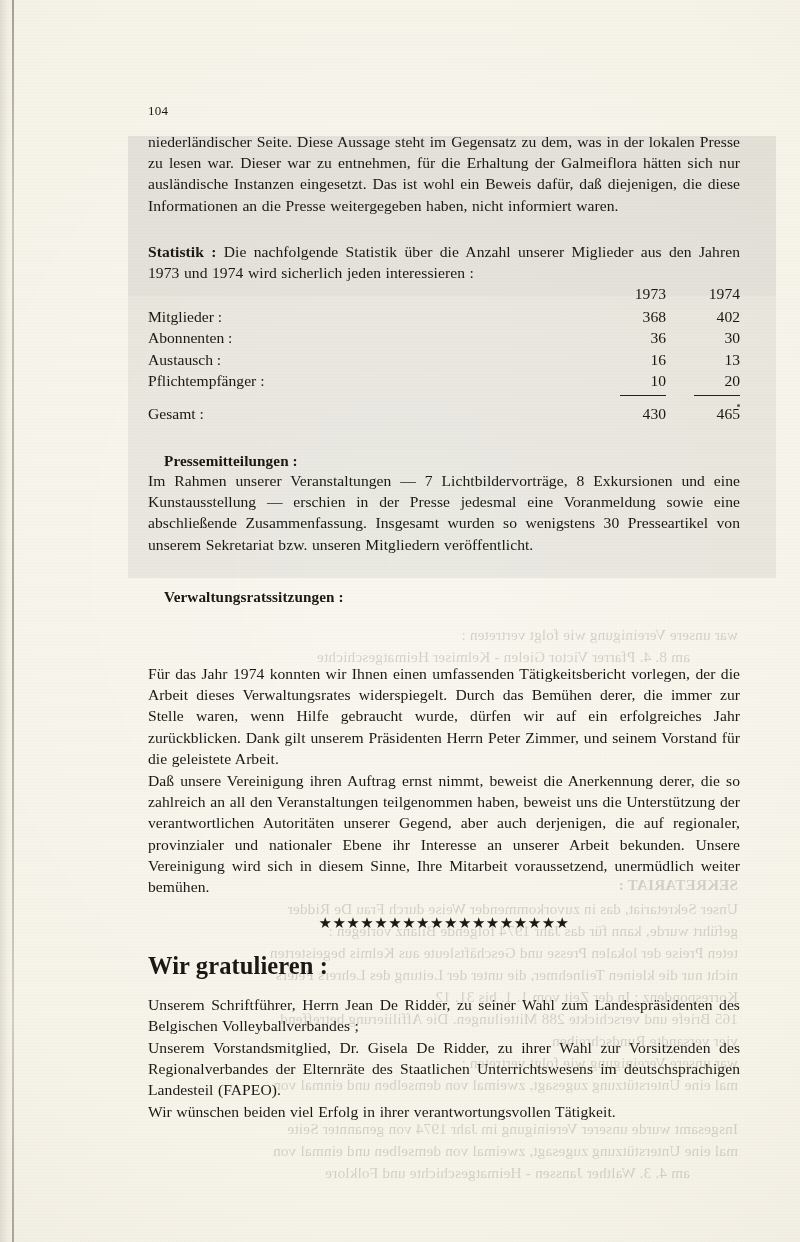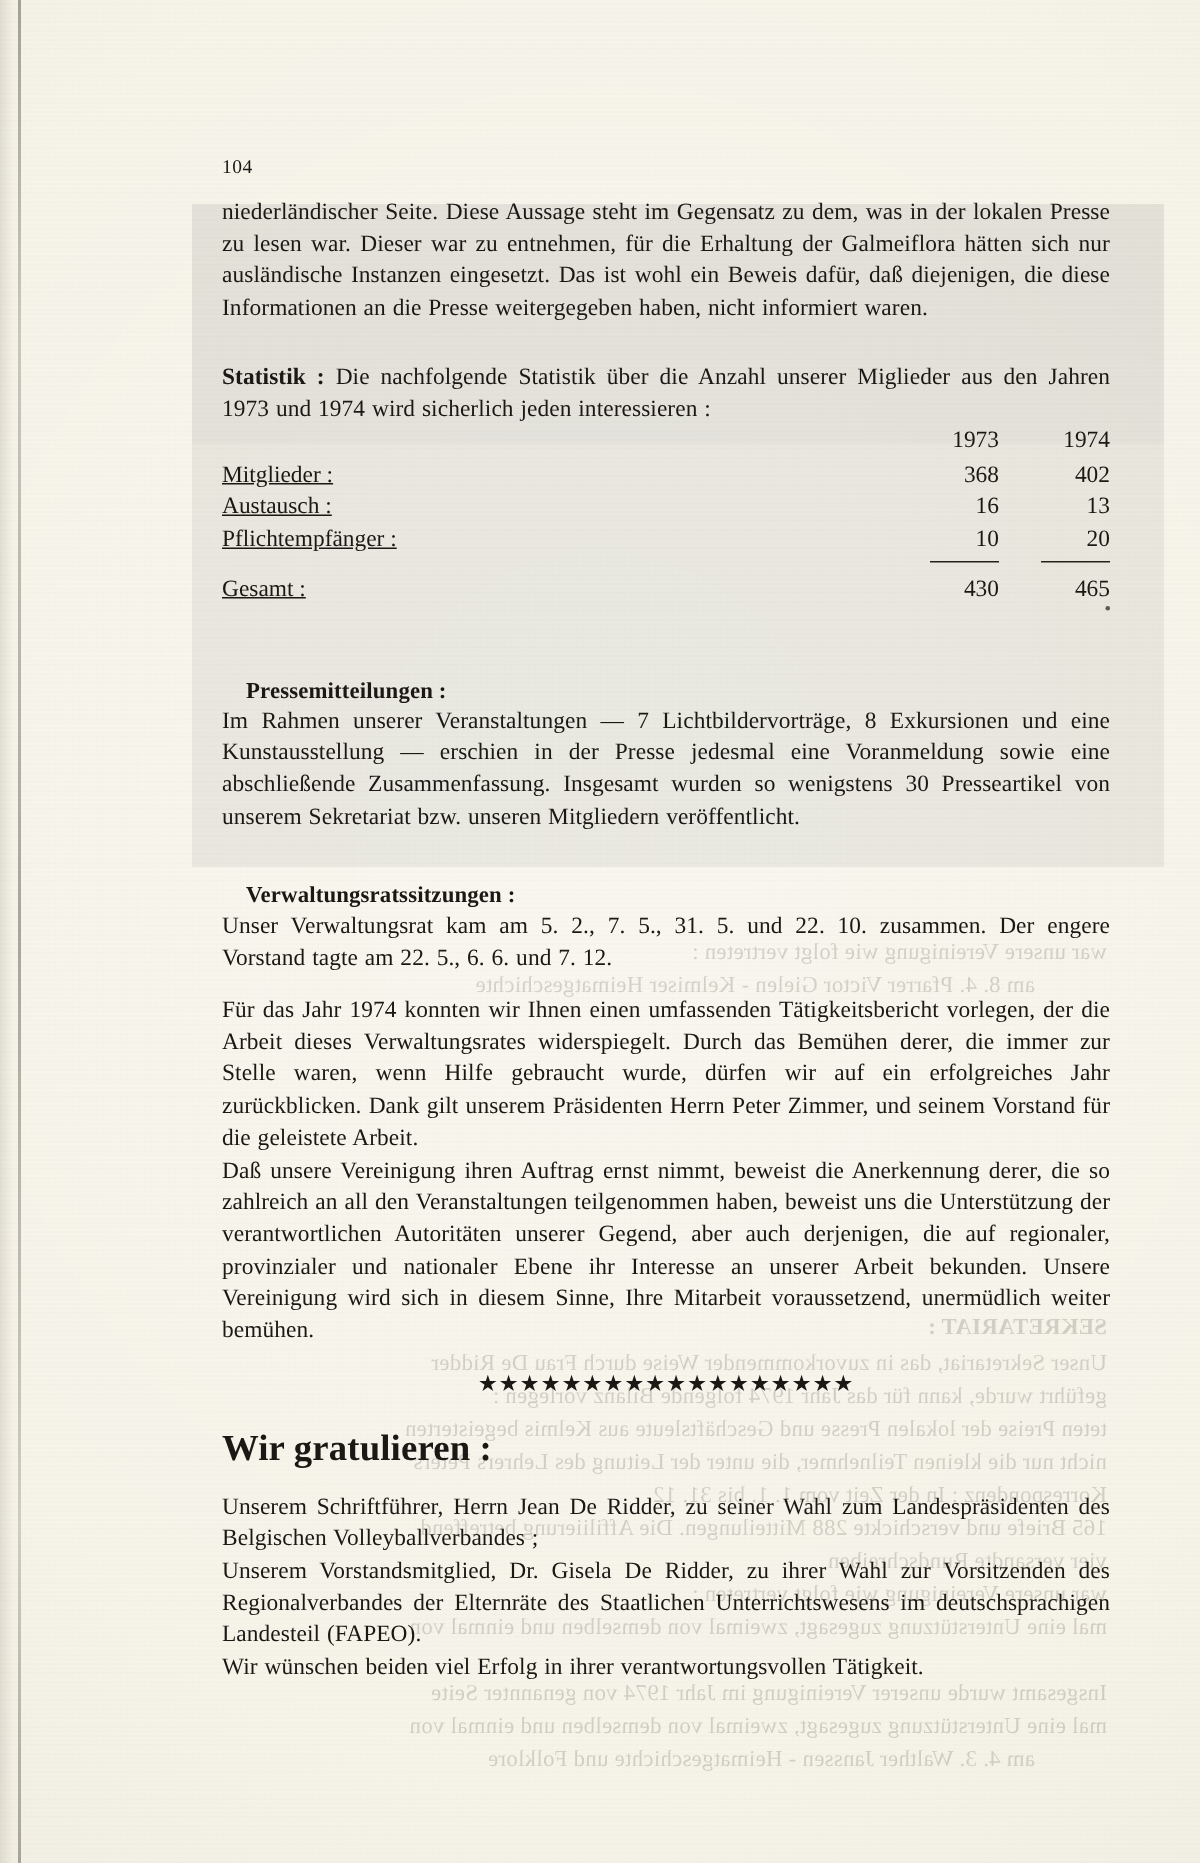--- a/index.html
+++ b/index.html
@@ -130,21 +130,21 @@
   }
 
   
   table.stats {
     border-collapse: collapse;
     width: 592px;
     font-size: 15.6px;
     line-height: 21.2px;
   }
   table.stats td { padding: 0; vertical-align: baseline; }
-  td.lbl { text-align: left; white-space: nowrap; text-decoration: underline; }
+  td.lbl { text-align: left; white-space: nowrap; }
   td.num {
     text-align: right;
     font-variant-numeric: lining-nums;
     font-family: Liberation Serif, serif;
   }
   td.c73 { width: 92px; }
   td.c74 { width: 74px; }
   tr.hdr td { padding-bottom: 2px; }
   tr.rule td.num > span {
     display: block;
@@ -217,20 +217,25 @@
           <td class="lbl"></td>
           <td class="num c73">1973</td>
           <td class="num c74">1974</td>
         </tr>
         <tr>
           <td class="lbl">Mitglieder :</td>
           <td class="num c73">368</td>
           <td class="num c74">402</td>
         </tr>
         <tr>
+          <td class="lbl">Abonnenten :</td>
+          <td class="num c73">36</td>
+          <td class="num c74">30</td>
+        </tr>
+        <tr>
           <td class="lbl">Austausch :</td>
           <td class="num c73">16</td>
           <td class="num c74">13</td>
         </tr>
         <tr>
           <td class="lbl">Pflichtempfänger :</td>
           <td class="num c73">10</td>
           <td class="num c74">20</td>
         </tr>
         <tr class="rule">
@@ -256,23 +261,20 @@
   </div>
 
   <div class="blk" style="left:148px; top:470px;">
     <p class="body">Im Rahmen unserer Veranstaltungen — 7 Lichtbildervorträge, 8 Exkursionen und eine Kunstausstellung — erschien in der Presse jedesmal eine Voranmeldung sowie eine abschließende Zusammenfassung. Insgesamt wurden so wenigstens 30 Presseartikel von unserem Sekretariat bzw. unseren Mitgliedern veröffentlicht.</p>
   </div>
 
   <div class="blk" style="left:148px; top:572px;">
     <h3 class="sub">Verwaltungsratssitzungen :</h3>
   </div>
 
-  <div class="blk" style="left:148px; top:607px;">
-    <p class="body">Unser Verwaltungsrat kam am 5. 2., 7. 5., 31. 5. und 22. 10. zusammen. Der engere Vorstand tagte am 22. 5., 6. 6. und 7. 12.</p>
-  </div>
 
   <div class="blk" style="left:148px; top:663px;">
     <p class="body">Für das Jahr 1974 konnten wir Ihnen einen umfassenden Tätigkeitsbericht vorlegen, der die Arbeit dieses Verwaltungsrates widerspiegelt. Durch das Bemühen derer, die immer zur Stelle waren, wenn Hilfe gebraucht wurde, dürfen wir auf ein erfolgreiches Jahr zurückblicken. Dank gilt unserem Präsidenten Herrn Peter Zimmer, und seinem Vorstand für die geleistete Arbeit.</p>
   </div>
 
   <div class="blk" style="left:148px; top:770px;">
     <p class="body">Daß unsere Vereinigung ihren Auftrag ernst nimmt, beweist die Anerkennung derer, die so zahlreich an all den Veranstaltungen teilgenommen haben, beweist uns die Unterstützung der verantwortlichen Autoritäten unserer Gegend, aber auch derjenigen, die auf regionaler, provinzialer und nationaler Ebene ihr Interesse an unserer Arbeit bekunden. Unsere Vereinigung wird sich in diesem Sinne, Ihre Mitarbeit voraussetzend, unermüdlich weiter bemühen.</p>
   </div>
 
   <div class="blk" style="left:148px; top:916px;">

